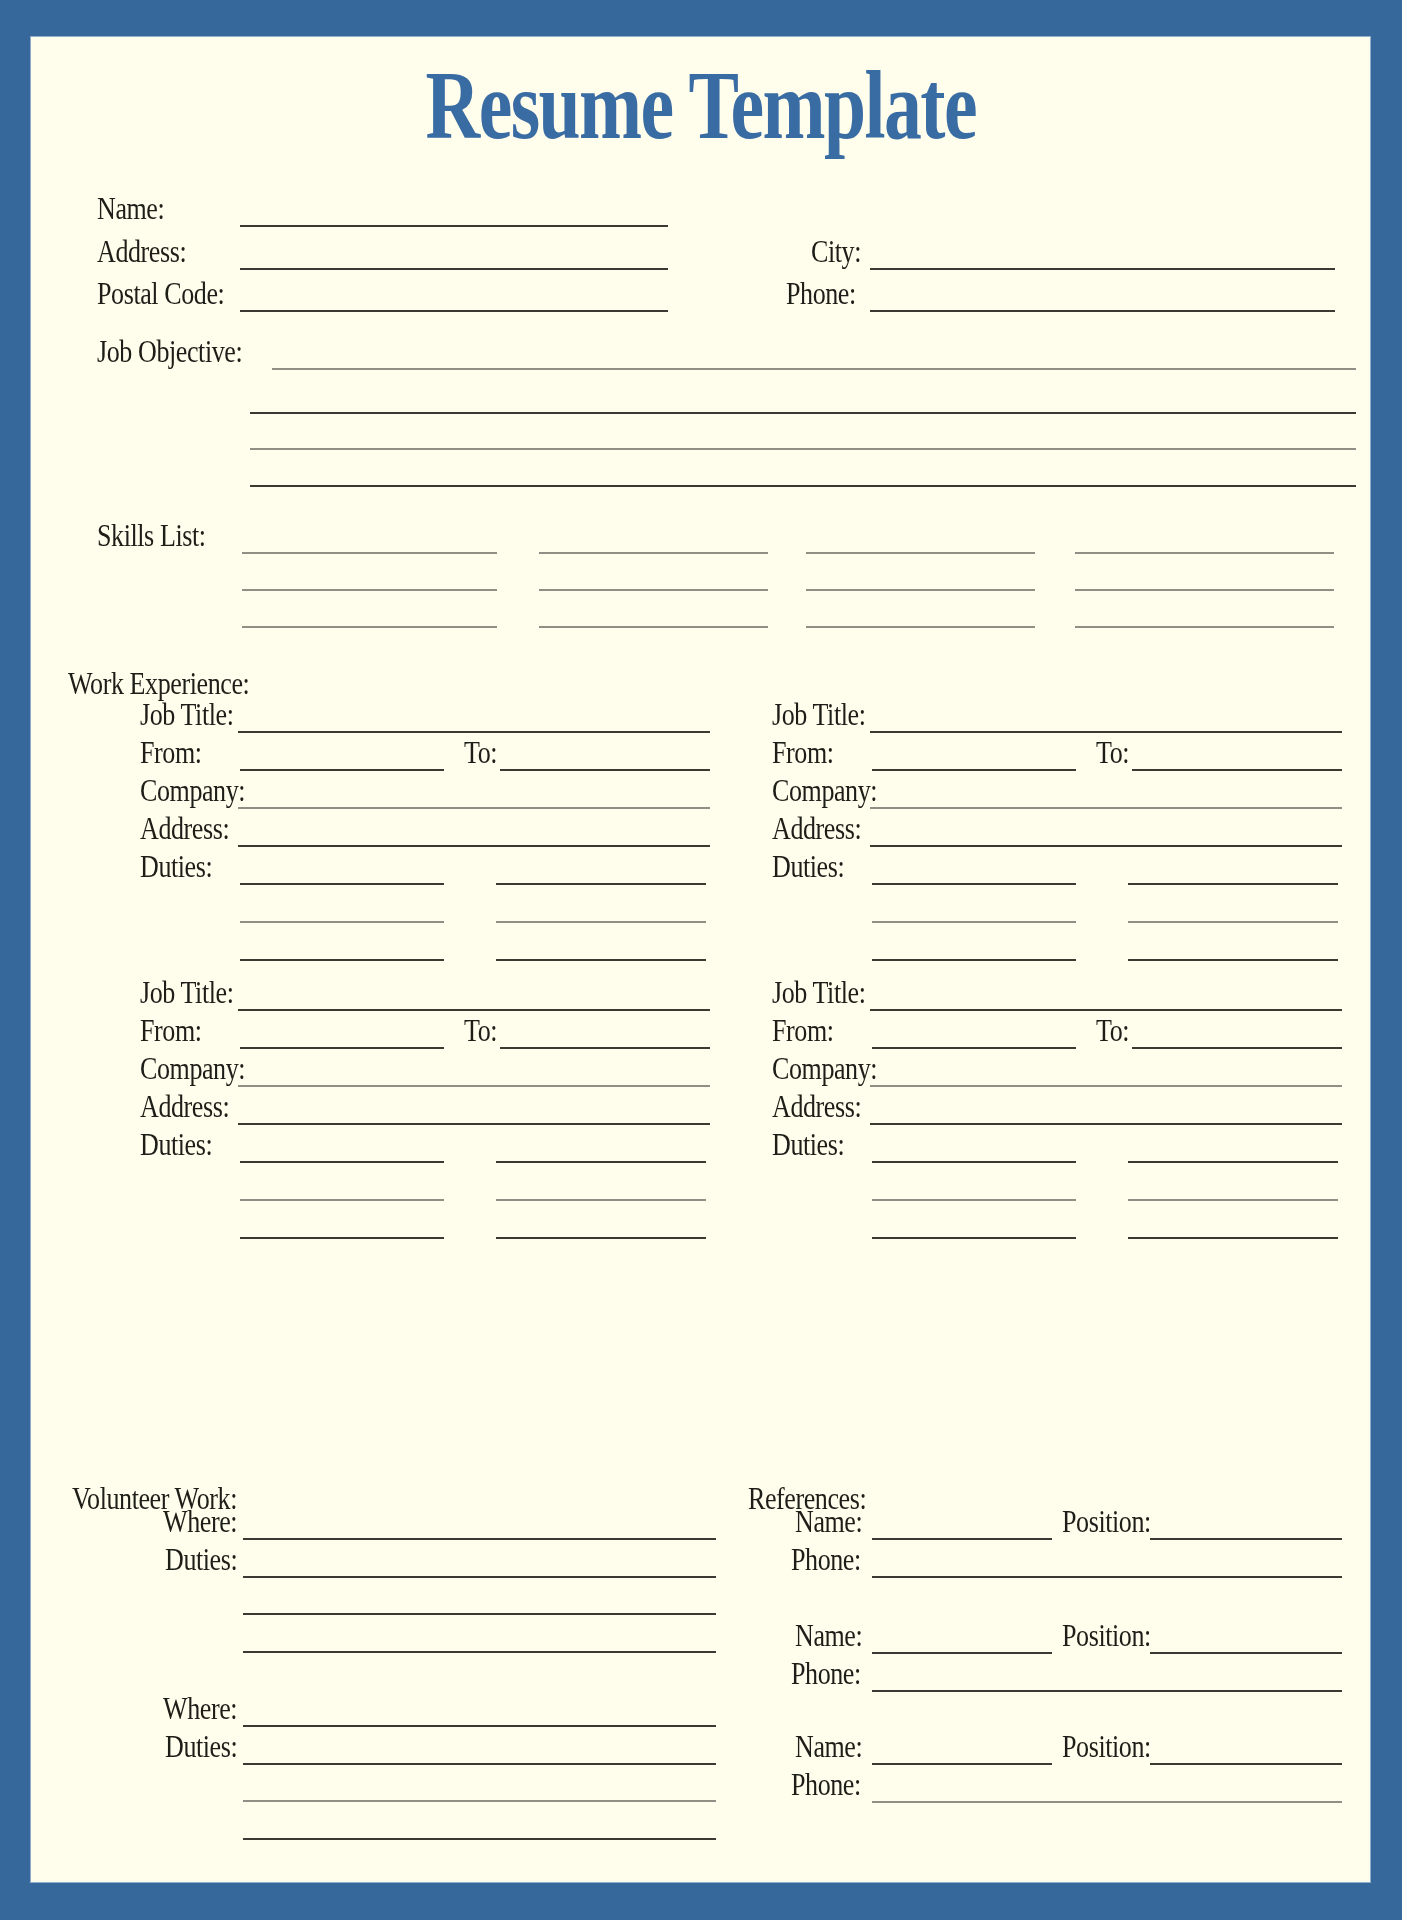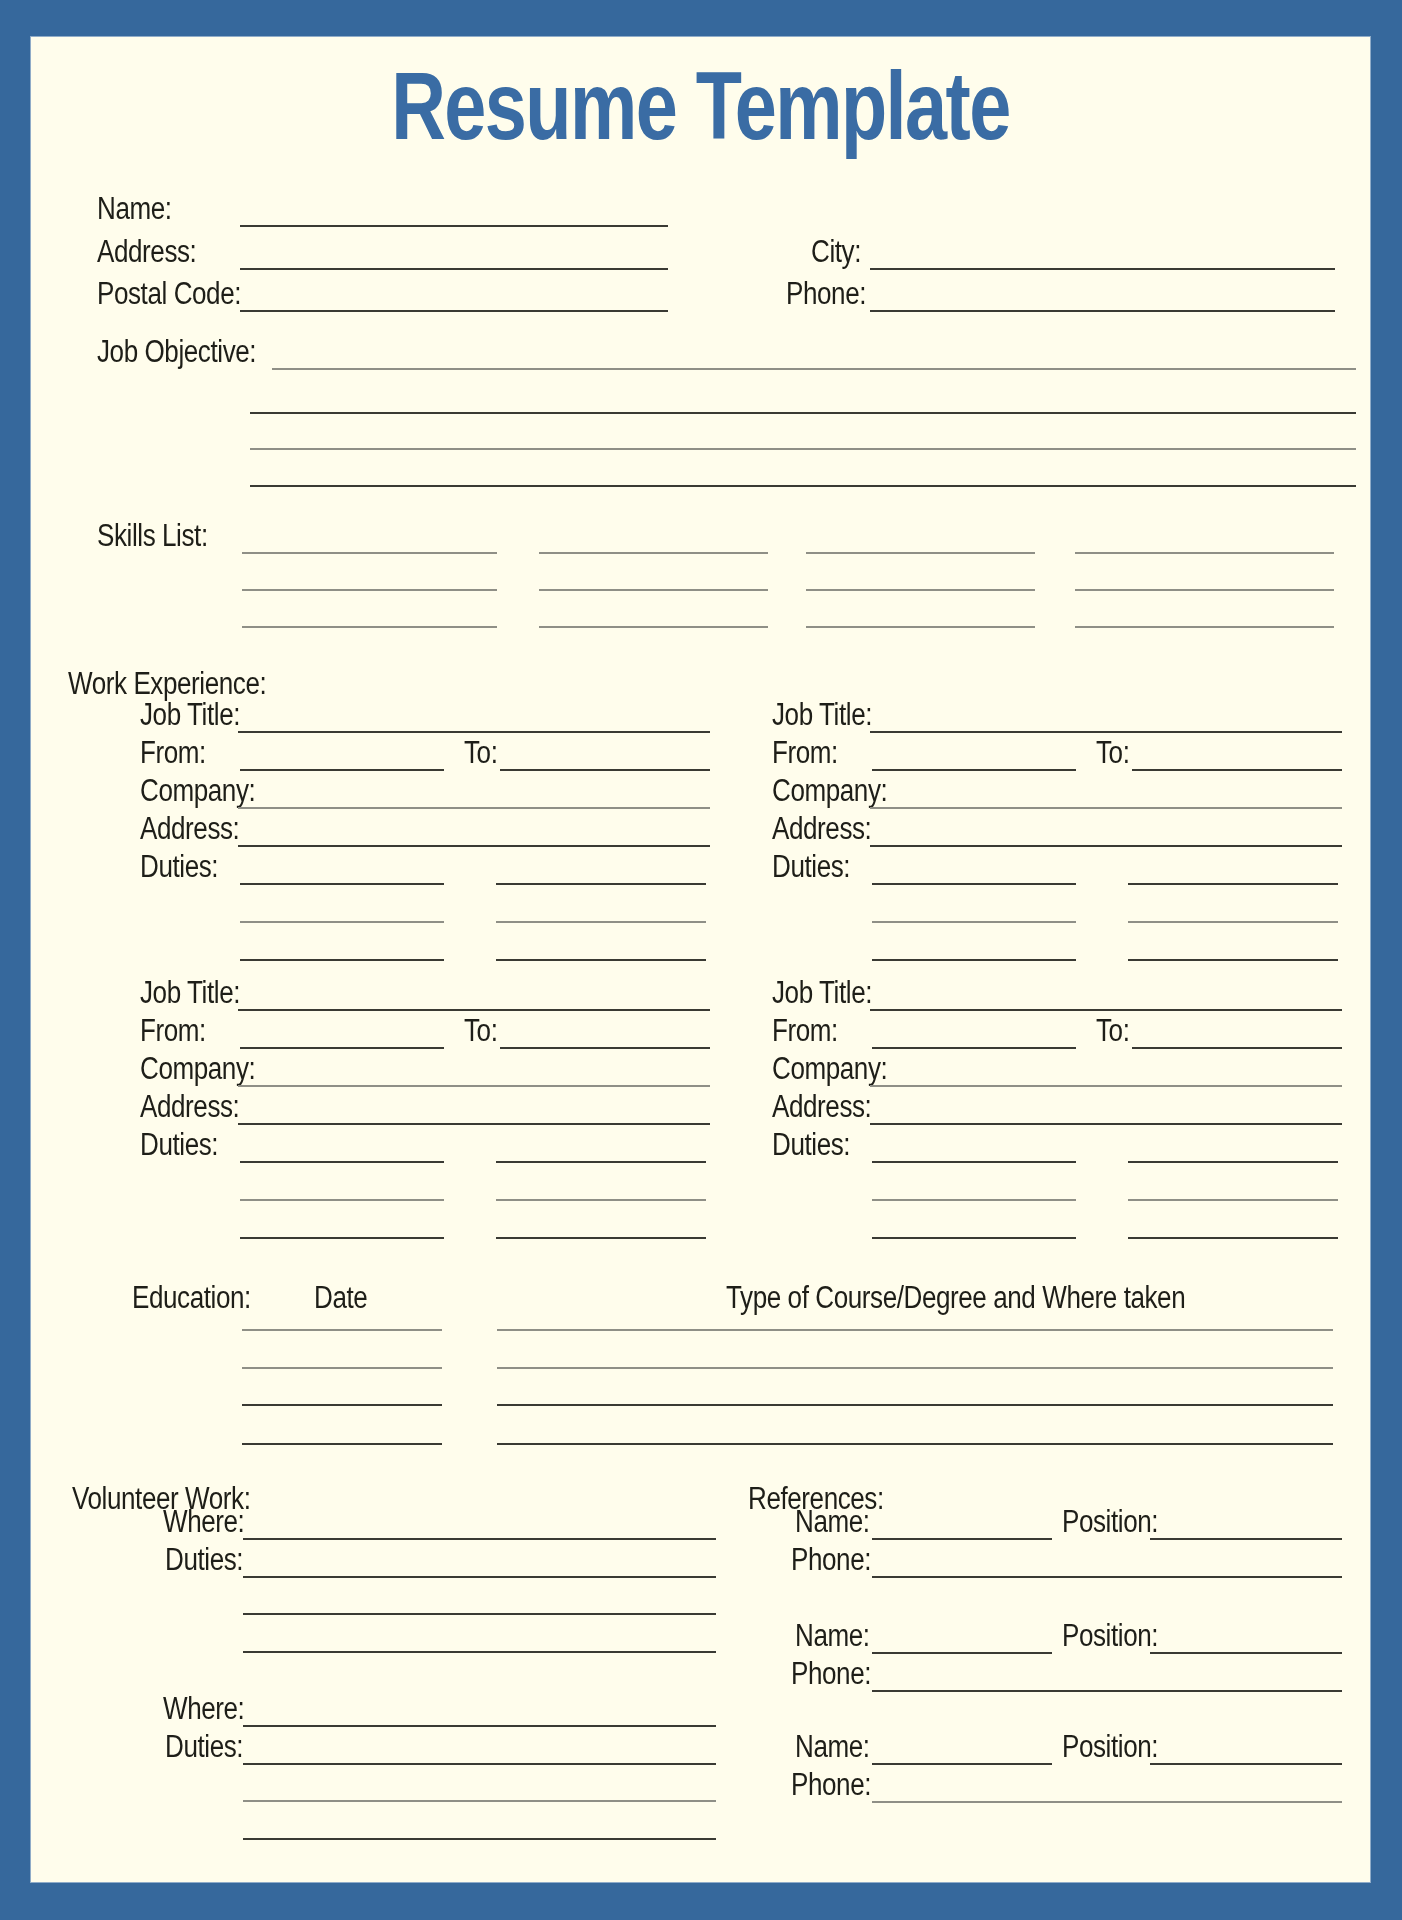--- a/index.html
+++ b/index.html
@@ -14,20 +14,21 @@
   body{
     width:1402px;height:1920px;position:relative;
     background:var(--border-blue);
     font-family:"Liberation Sans", sans-serif;
     overflow:hidden;
   }
   .page{
     position:absolute;left:31px;top:37px;width:1339px;height:1845px;
     background:var(--page-cream);
     outline:1px solid rgba(255,255,255,.45);
+    font-family:Liberation Serif, serif;
   }
   .title{
     position:absolute;left:0;right:0;top:16px;text-align:center;
     color:var(--title-blue);
   }
   .title .cond{
     display:inline-block;transform:scaleX(0.78);transform-origin:50% 50%;
     font-size:97px;font-weight:bold;letter-spacing:-2px;line-height:1.1;
     white-space:nowrap;
   }
@@ -191,33 +192,20 @@
     <div class="ln ln-address"></div>
     <div class="lbl l-duties">Duties:</div>
     <div class="ln ln-d1a"></div>
     <div class="ln ln-d1b"></div>
     <div class="ln lt ln-d2a"></div>
     <div class="ln lt ln-d2b"></div>
     <div class="ln ln-d3a"></div>
     <div class="ln ln-d3b"></div>
   </div>
 
-  <div class="grp" style="left:101px;top:1244px;width:1210px;height:180px">
-    <div class="lbl" style="left:0;top:0">Education:</div>
-    <div class="lbl" style="left:182px;top:0">Date</div>
-    <div class="lbl" style="left:594px;top:0">Type of Course/Degree and Where taken</div>
-    <div class="ln lt" style="left:110px;top:48px;width:200px"></div>
-    <div class="ln lt" style="left:365px;top:48px;width:836px"></div>
-    <div class="ln lt" style="left:110px;top:86px;width:200px"></div>
-    <div class="ln lt" style="left:365px;top:86px;width:836px"></div>
-    <div class="ln" style="left:110px;top:123px;width:200px"></div>
-    <div class="ln" style="left:365px;top:123px;width:836px"></div>
-    <div class="ln" style="left:110px;top:162px;width:200px"></div>
-    <div class="ln" style="left:365px;top:162px;width:836px"></div>
-  </div>
 
   <div class="lbl" style="left:41px;top:1445px">Volunteer Work:</div>
 
   <div class="grp vol" style="left:132px;top:1467px">
     <div class="lbl l-where">Where:</div>
     <div class="ln ln-where"></div>
     <div class="lbl l-duties">Duties:</div>
     <div class="ln ln-duties"></div>
     <div class="ln ln-c1"></div>
     <div class="ln ln-c2"></div>

